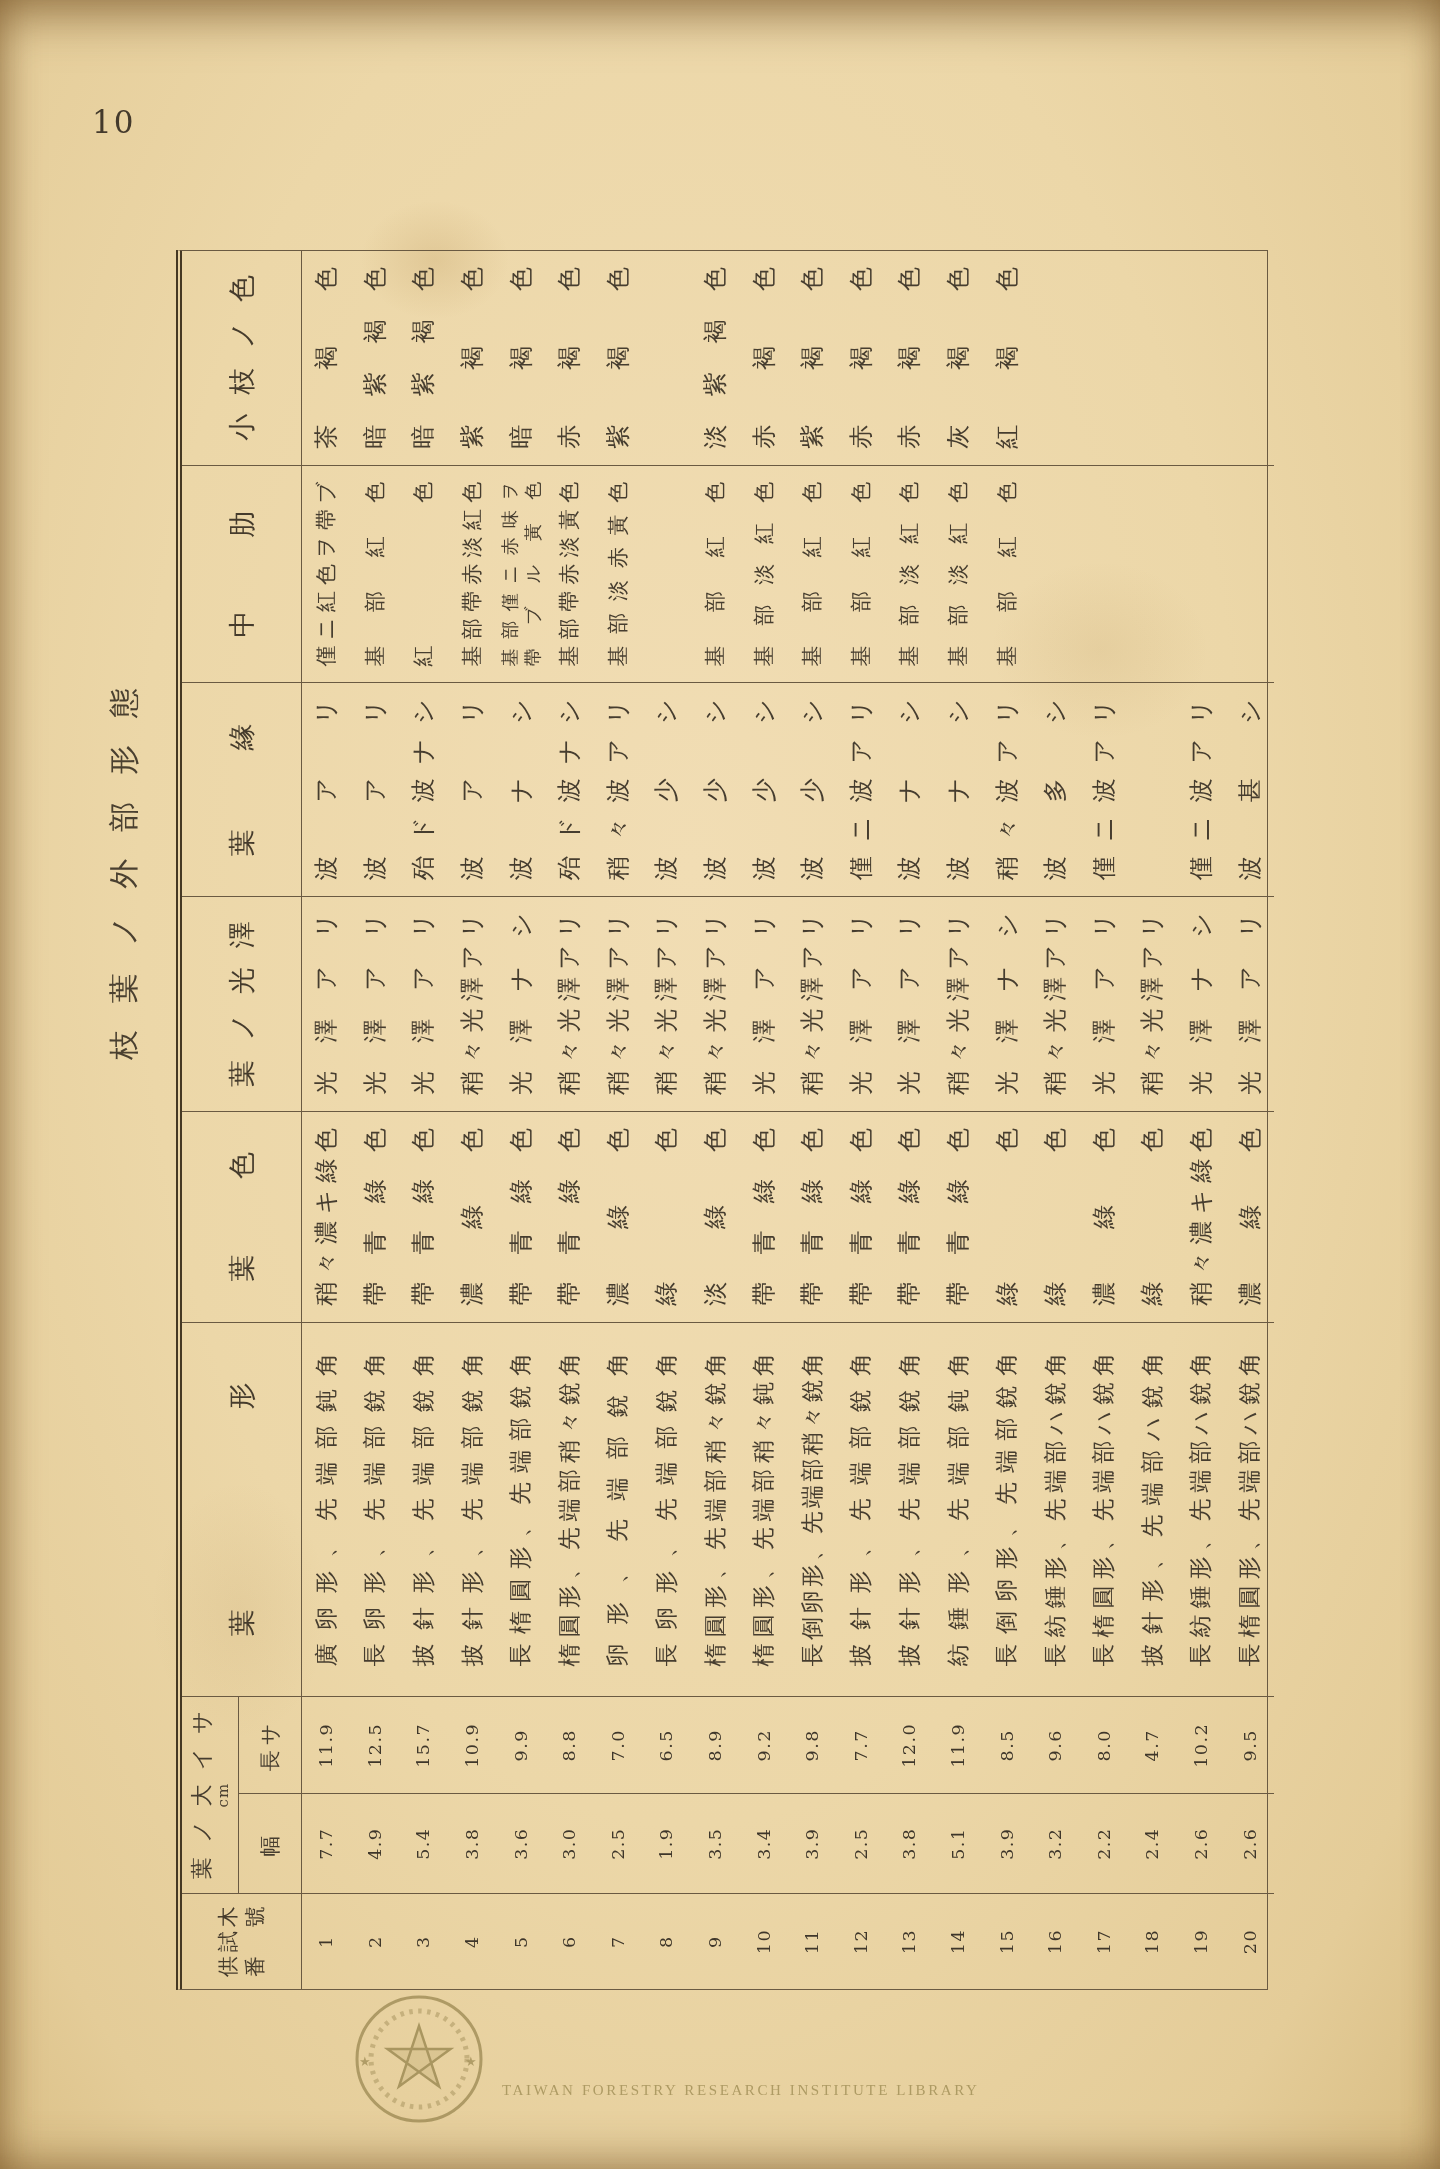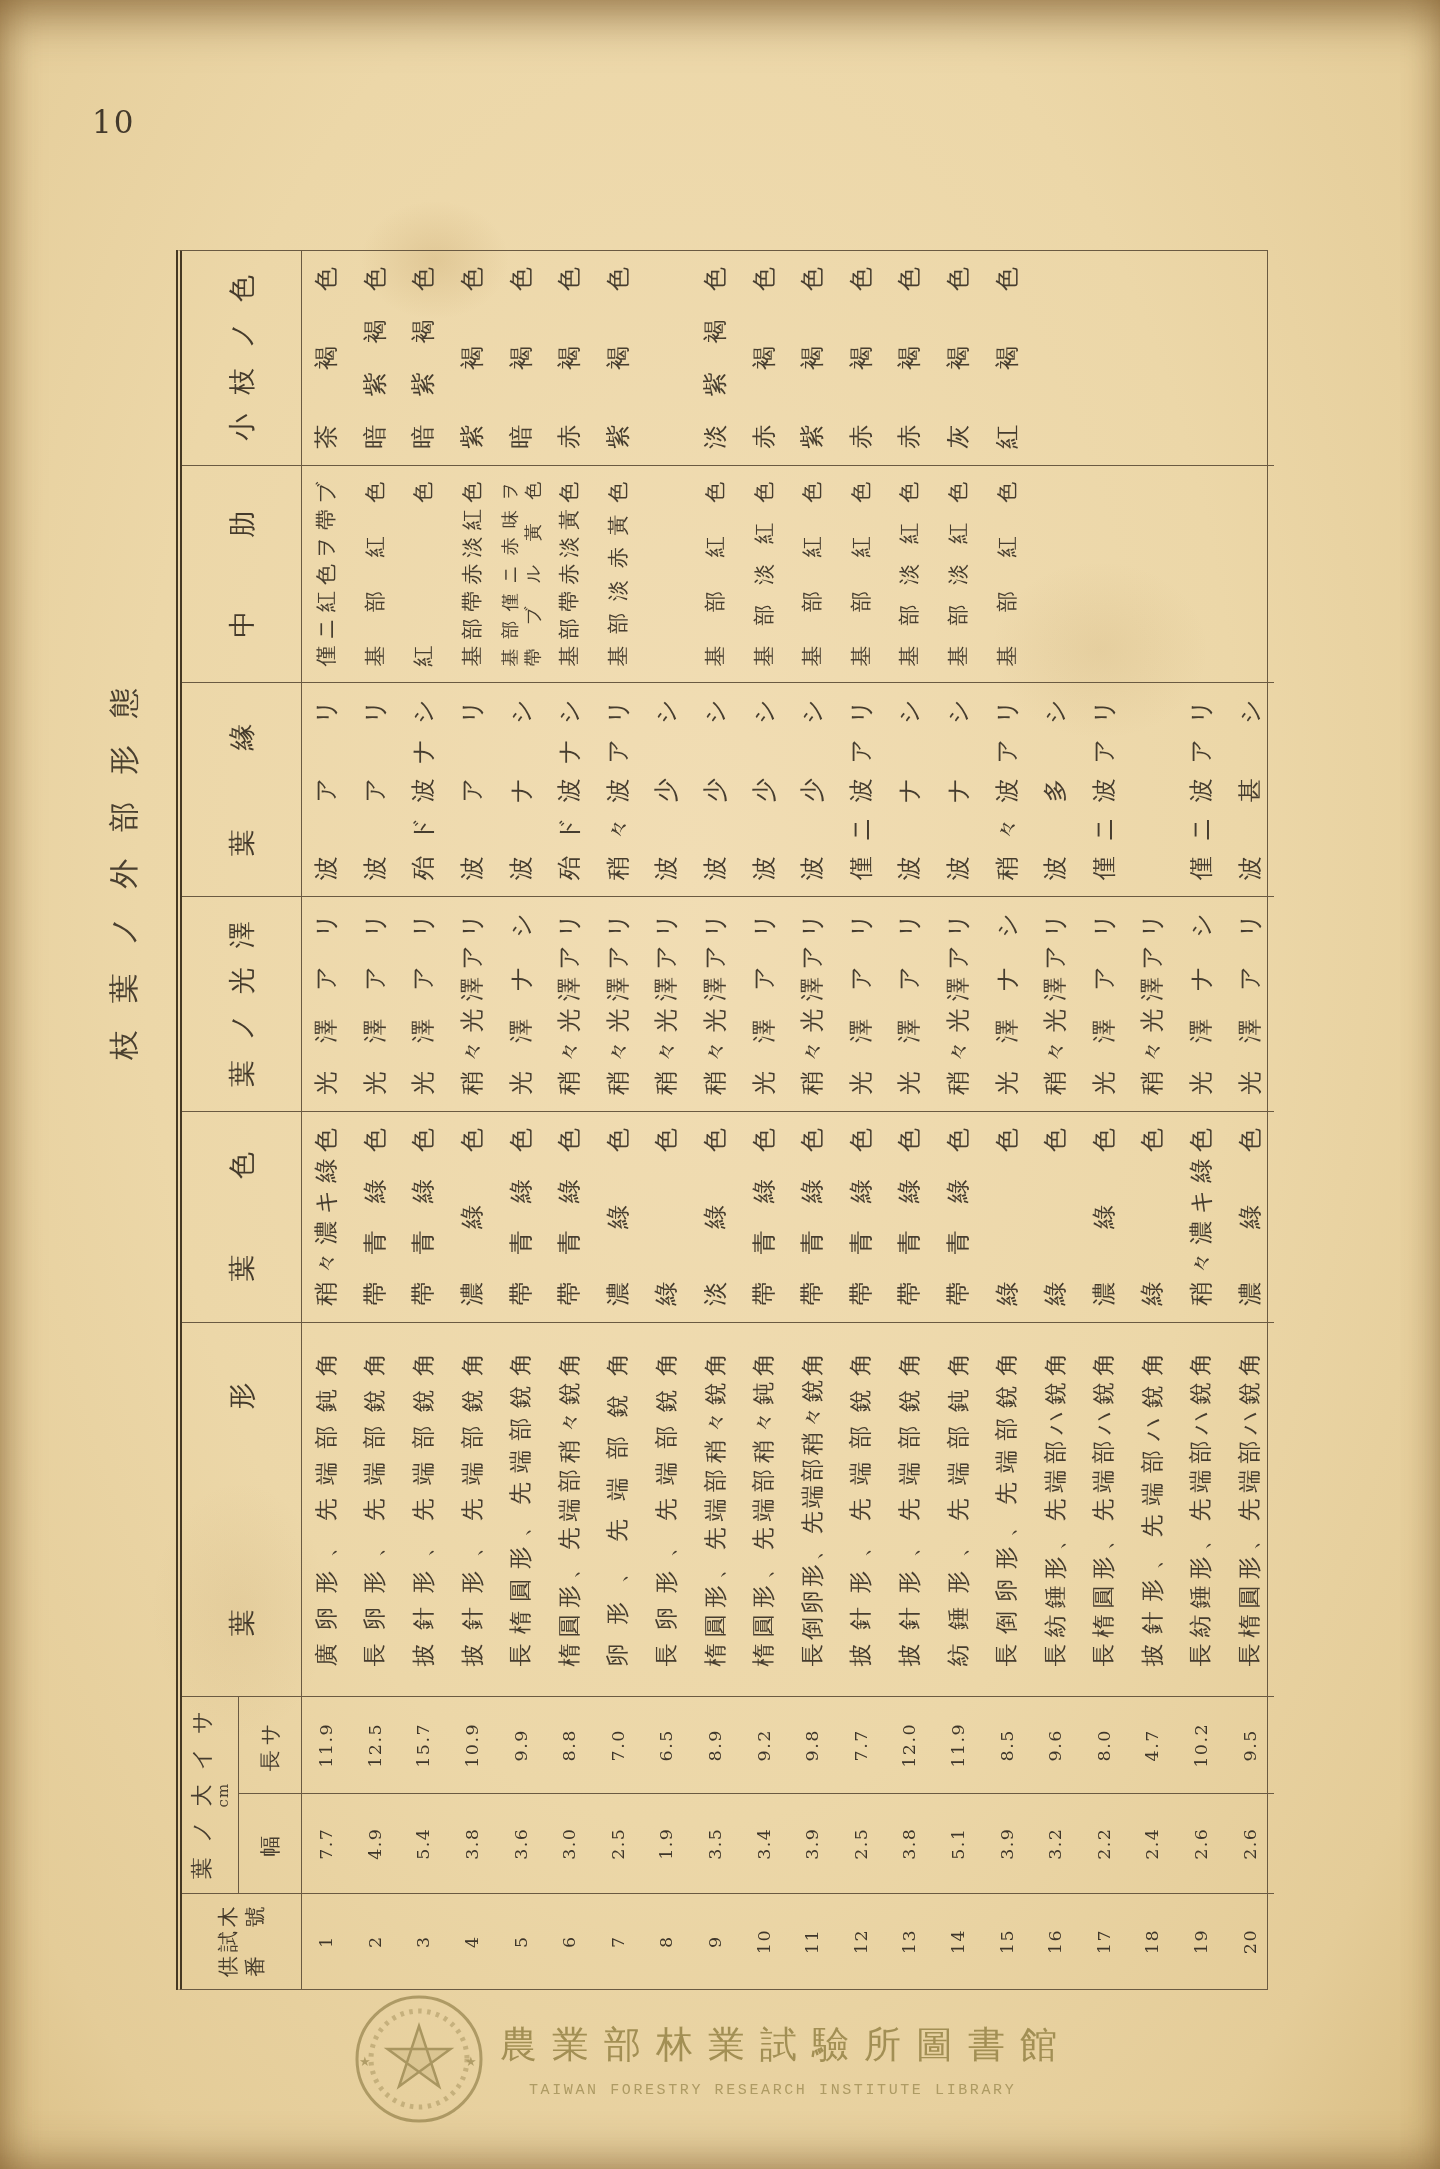--- a/index.html
+++ b/index.html
@@ -56,21 +56,21 @@
   .sizetop .dline{display:flex;justify-content:space-between;padding:0 14px;font-size:22px;line-height:26px;}
   .sizetop .unit{text-align:center;font-size:15px;line-height:17px;letter-spacing:1px;color:#4a4031;}
   .sizesub{flex:1;display:flex;}
   .subcell{display:flex;align-items:center;justify-content:center;font-size:21px;letter-spacing:5px;box-sizing:border-box;}
   .subcell.sw{width:100px}.subcell.sl{width:97px;border-left:1.2px solid #6a5a42;}
 
   
   .stamp{position:absolute;left:0;top:0;width:1440px;height:2169px;pointer-events:none;}
   .stamp-cjk{position:absolute;left:500px;top:2020px;font-size:37px;letter-spacing:15px;color:rgba(158,139,80,.95);white-space:nowrap;}
   .stamp-en{position:absolute;left:502px;top:2082px;font-size:15px;letter-spacing:2.6px;color:rgba(168,150,94,.92);
-    font-family:Liberation Mono, monospace;white-space:nowrap;margin-left:27px;}
+    font-family:Liberation Serif, serif;white-space:nowrap;}
   .logo{position:absolute;left:352px;top:1992px;}
 </style>
 </head>
 <body>
 
 <div class="page">
   <div class="stain s1"></div>
   <div class="stain s2"></div>
   <div class="stain s3"></div>
 
@@ -1272,16 +1272,15 @@
   <div class="stamp">
     <svg class="logo" width="134" height="134" viewBox="0 0 134 134">
       <g fill="none" stroke="#a3905a">
         <circle cx="67" cy="67" r="62" stroke-width="3" opacity="0.85"></circle>
         <circle cx="67" cy="67" r="48" stroke-width="5" stroke-dasharray="3.5,5.5" opacity="0.5"></circle>
         <path d="M67,34 L87,94.5 L35.5,57 L98.5,57 L47,94.5 Z" stroke-width="2.5" fill="rgba(163,144,90,0.22)" opacity="0.9"></path>
       </g>
       <text x="7" y="74" font-size="13" fill="#a3905a" opacity="0.8">★</text>
       <text x="113" y="74" font-size="13" fill="#a3905a" opacity="0.8">★</text>
     </svg>
-    <div class="stamp-cjk">農業部林業試驗所圖書館</div>
     <div class="stamp-en">TAIWAN FORESTRY RESEARCH INSTITUTE LIBRARY</div>
   </div>
 </div>
 
 </body></html>

